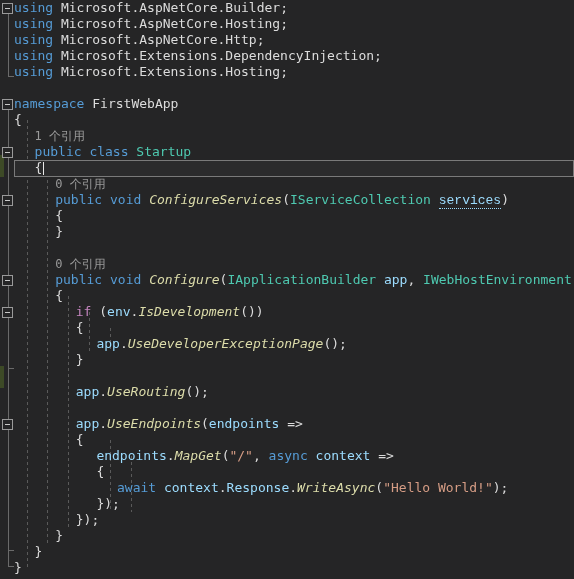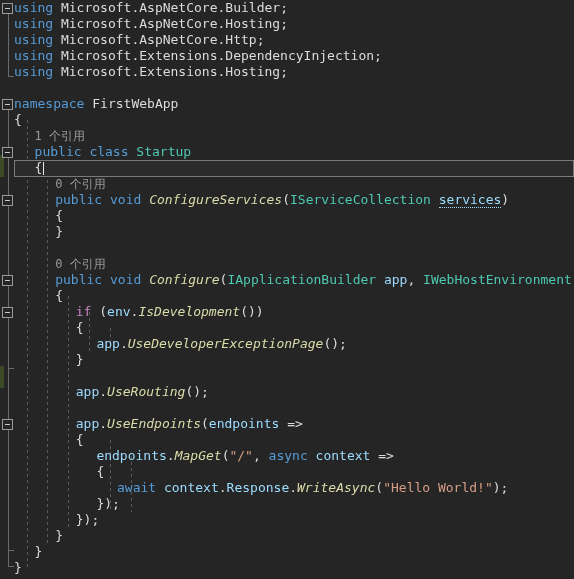--- a/index.html
+++ b/index.html
@@ -77,21 +77,21 @@
   
   .kw     {color:#569cd6;}   
   .type   {color:#4ec9b0;}   
   .plain  {color:#dcdcdc;}   
   .ns     {color:#dcdcdc;}   
   .method {color:#dcdcaa;font-style:italic;}   
   .param  {color:#9cdcfe;}   
   .str    {color:#d69d85;}   
   .ctrl   {color:#c586c0;}   
   .lens   {color:#9b9b9b;font-size:12px;}
-  .unused {border-bottom:1px dotted #9cdcfe;}
+  .unused {border-bottom:1px dotted #9cdcfe;font-family:Liberation Mono, monospace;}
 </style>
 </head>
 <body>
 
 <div id="editor">
 
   <div id="changebars">
       <div class="changebar" style="top: 155px; height: 22px;"></div>
       <div class="changebar" style="top: 366px; height: 22px;"></div>
     </div>

